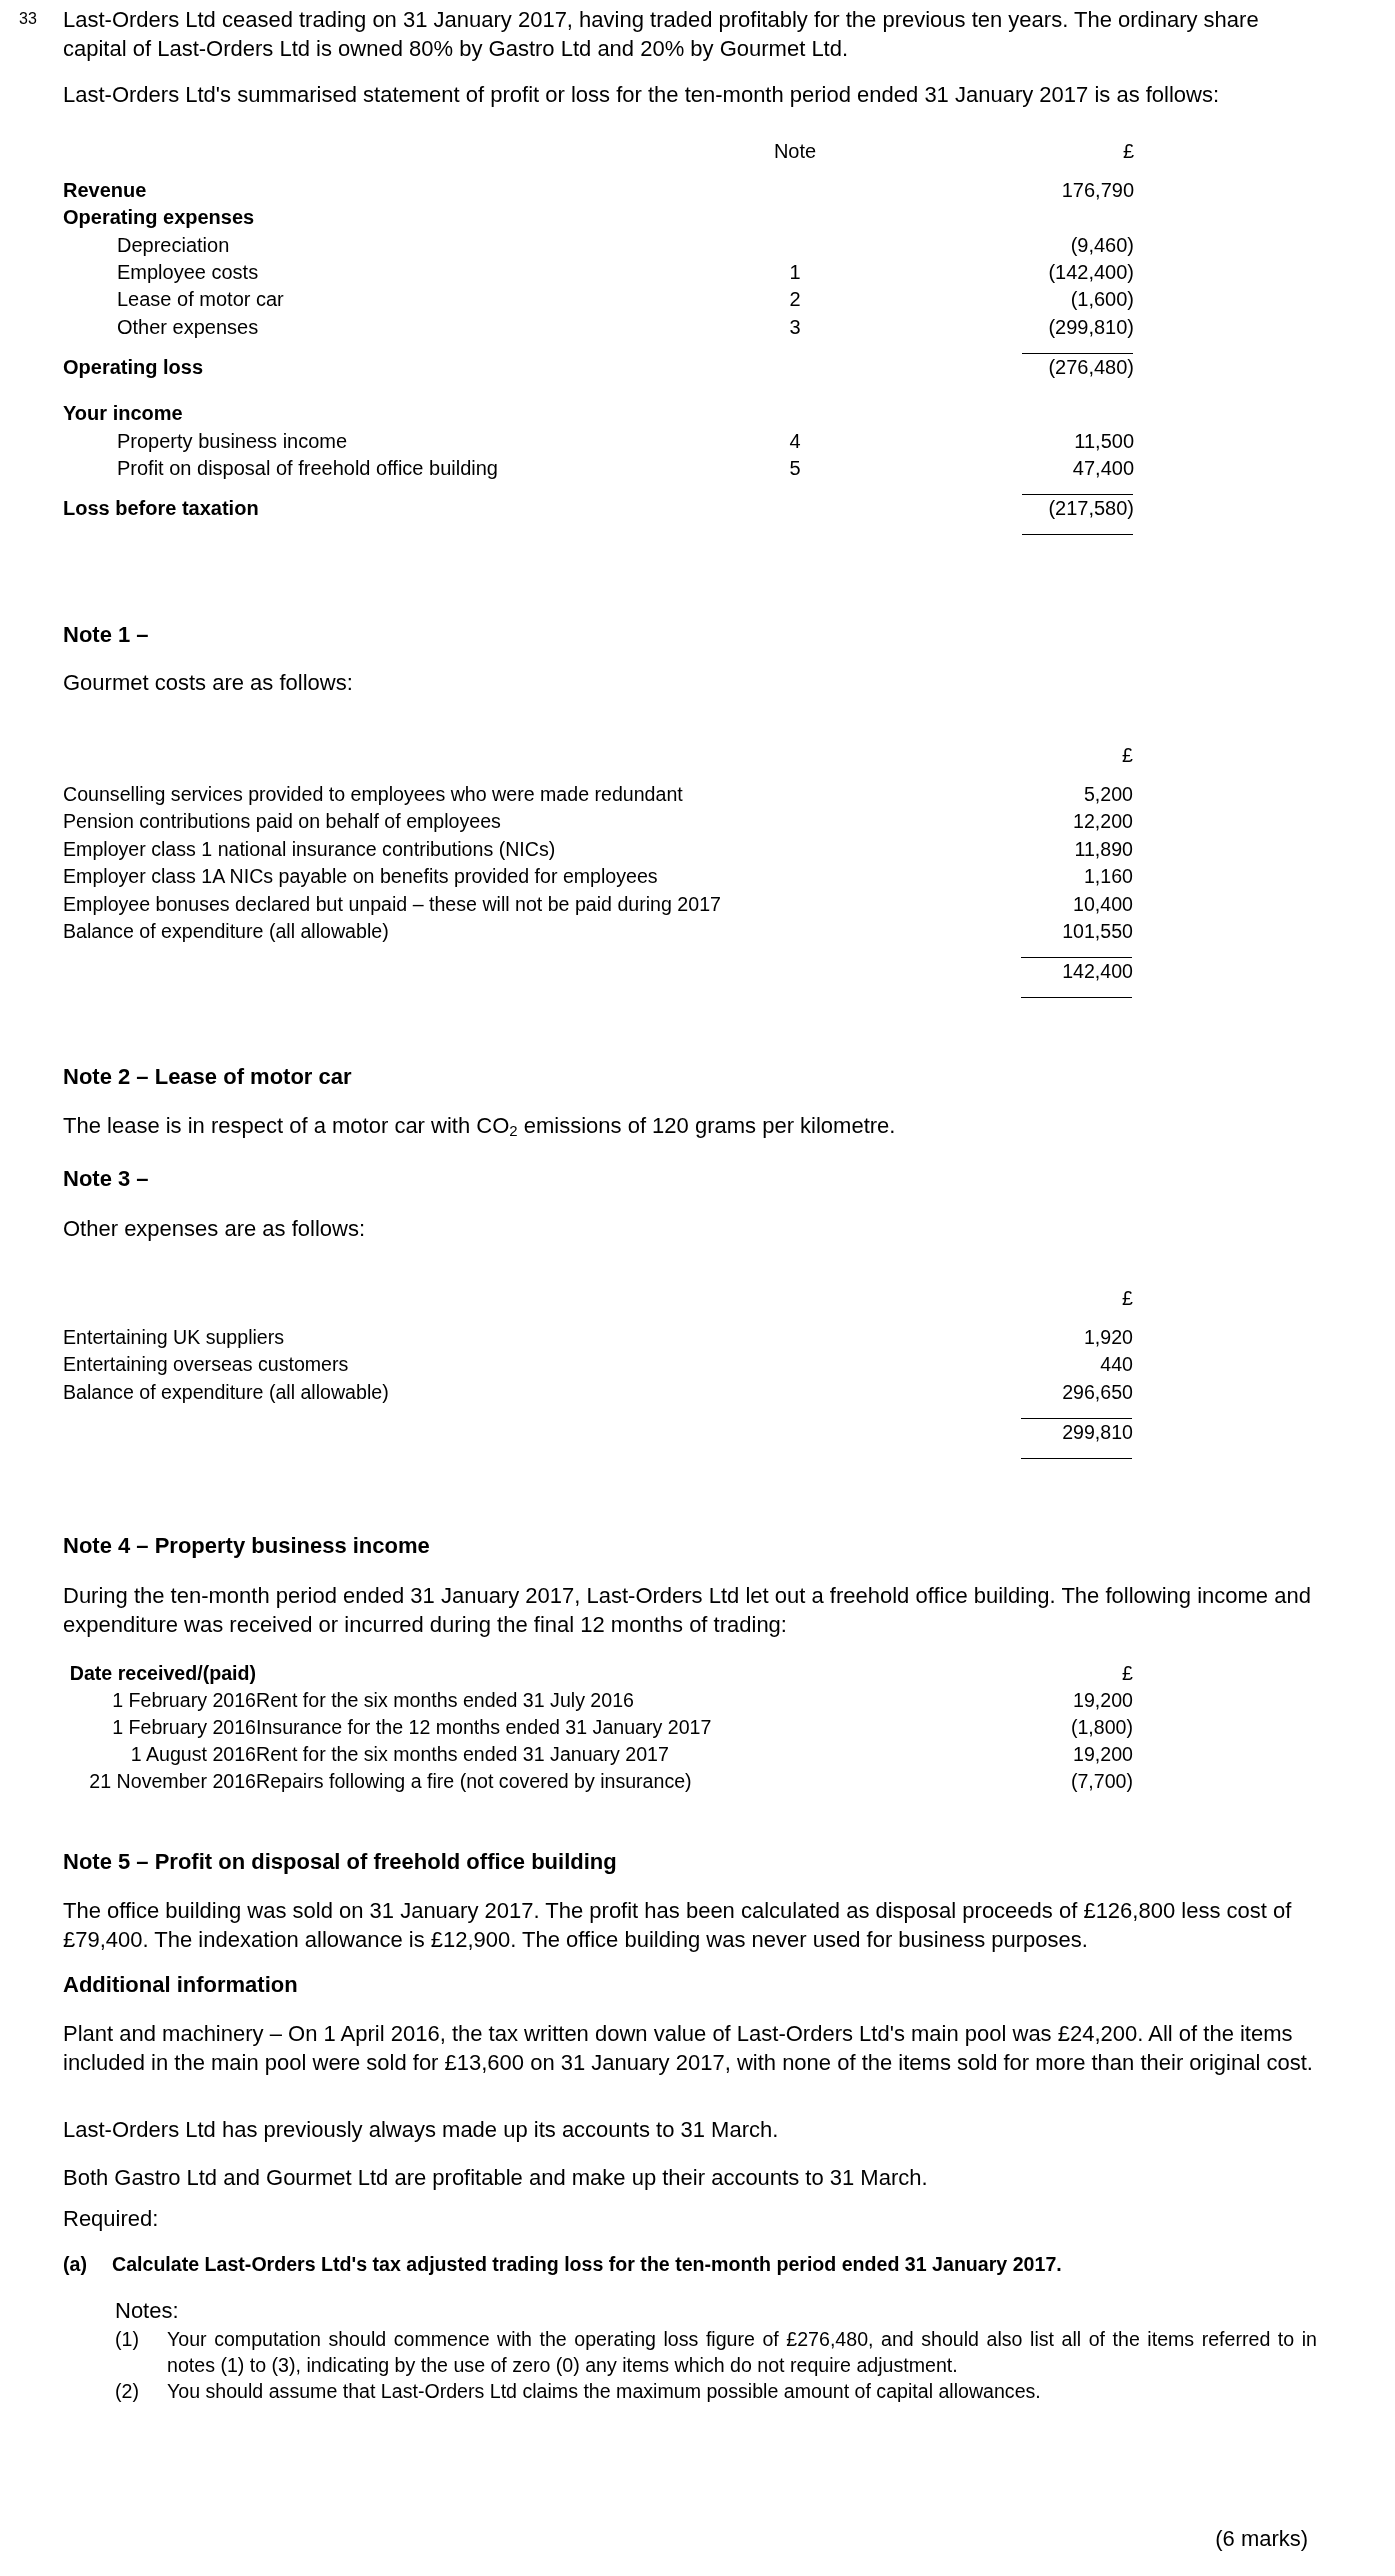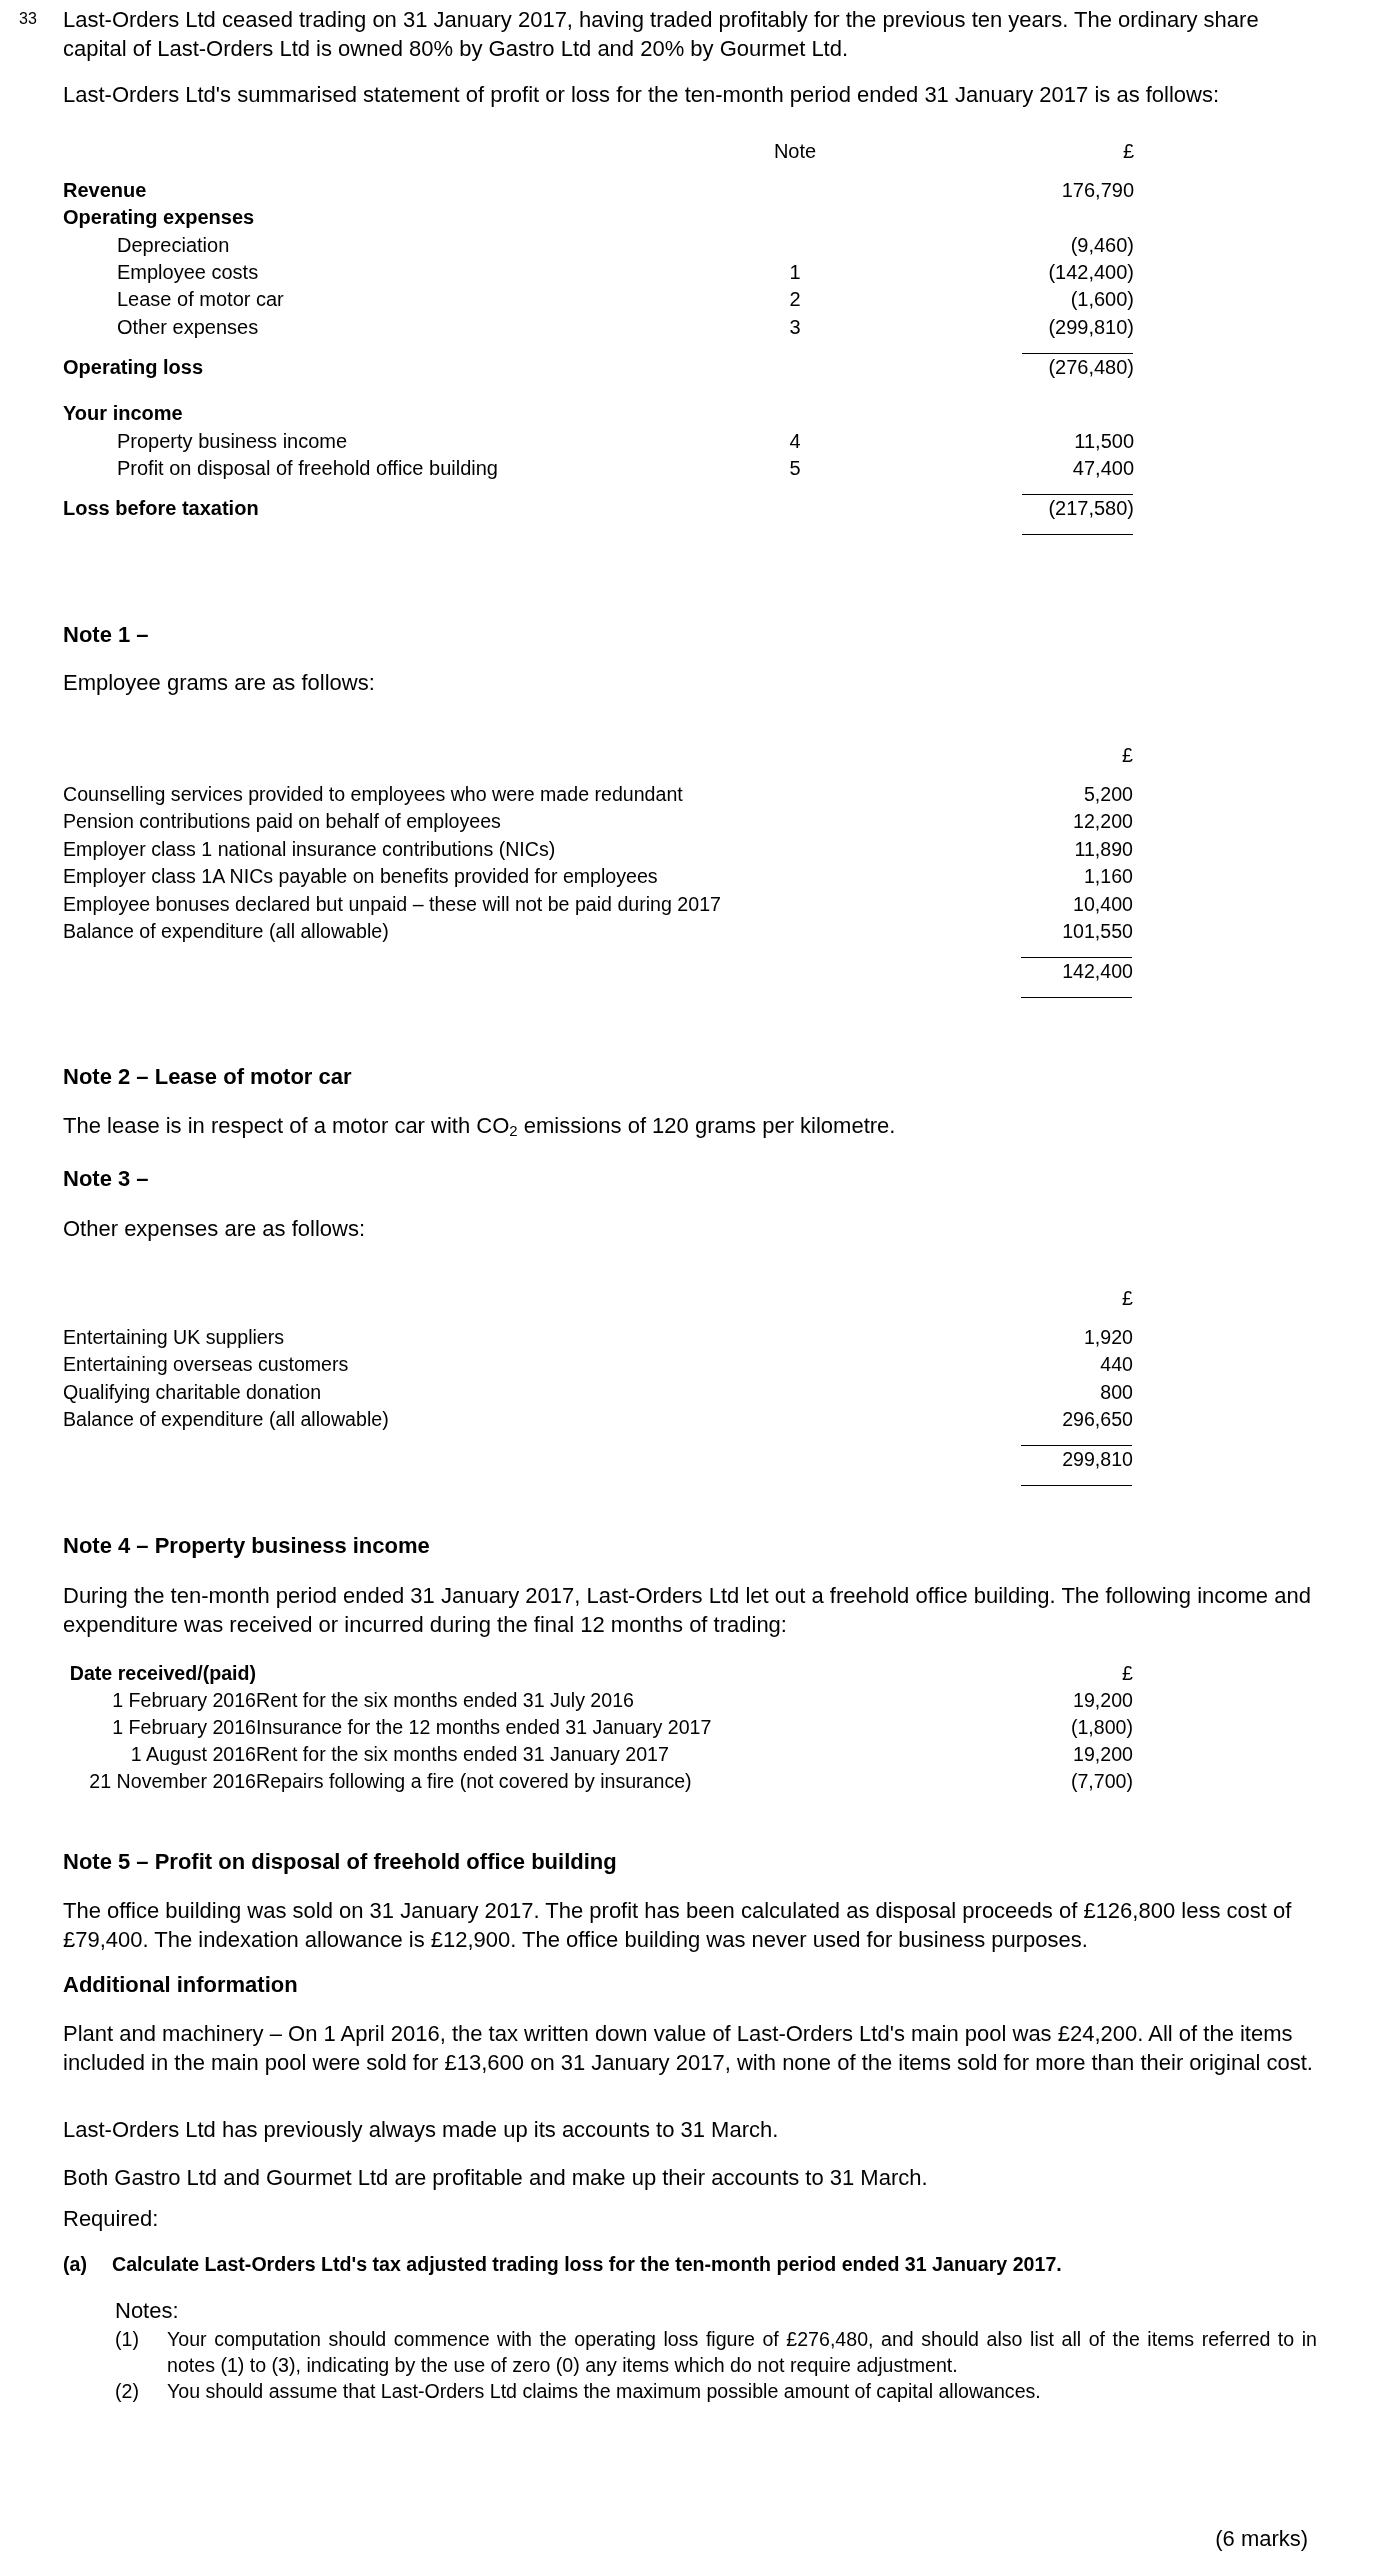--- a/index.html
+++ b/index.html
@@ -274,21 +274,21 @@
             </td>
       </tr>
     </tbody>
       </table>
   </div>
 
   <div class="body-col" style="top:621px;">
     <p class="para bold">Note 1 –</p>
   </div>
   <div class="body-col" style="top:669px;">
-    <p class="para">Employee grams are as follows:</p>
+    <p class="para">Gourmet costs are as follows:</p>
   </div>
 
   <div class="body-col" style="top:742px;">
     <table class="note-tbl">
       <tbody>
           <tr>
         <td class="n-lbl"></td>
         <td class="n-amt">£</td>
       </tr>
       <tr class="gap-sm">
@@ -362,24 +362,20 @@
       <tr class="gap-sm">
             <td colspan="2"></td>
           </tr>
       <tr>
         <td class="n-lbl">Entertaining UK suppliers</td>
         <td class="n-amt">1,920</td>
       </tr>
       <tr>
         <td class="n-lbl">Entertaining overseas customers</td>
         <td class="n-amt">440</td>
-      </tr>
-      <tr>
-        <td class="n-lbl">Qualifying charitable donation</td>
-        <td class="n-amt">800</td>
       </tr>
       <tr>
         <td class="n-lbl">Balance of expenditure (all allowable)</td>
         <td class="n-amt">296,650</td>
       </tr>
       <tr class="rulewrap">
         <td></td>
         <td class="n-amt">
               <span class="ruleline"></span>
             </td>

